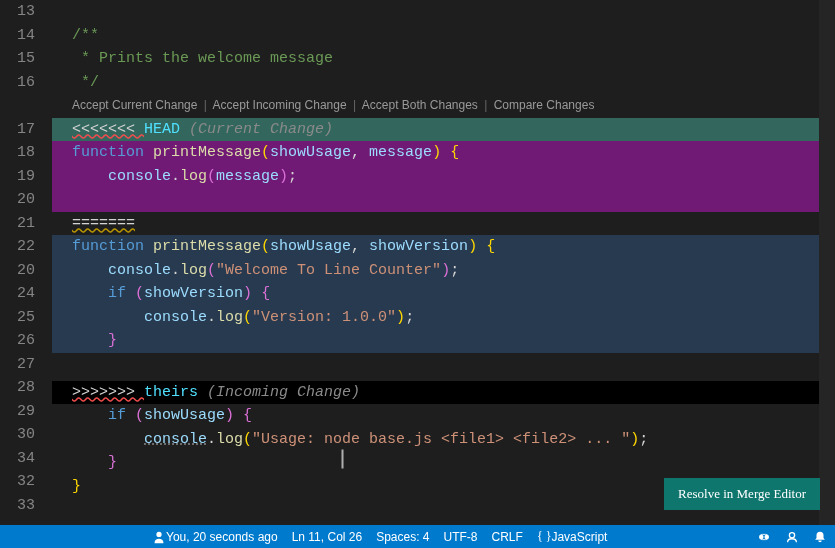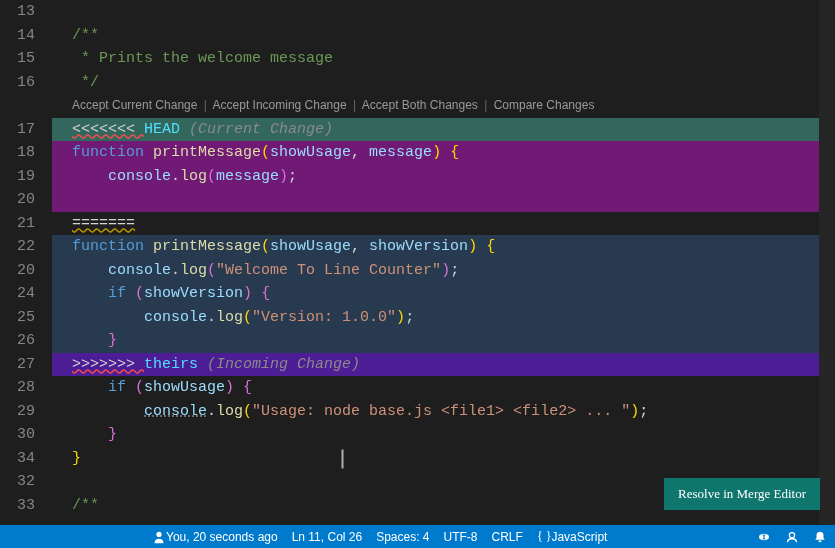--- a/index.html
+++ b/index.html
@@ -44,21 +44,21 @@
     font-family: "Segoe UI", Arial, sans-serif;
   }
   .codelens .cl-link { cursor: pointer; }
   .codelens .sep { color: #666; margin: 0 3px; }
   .current-bg { background: #701a75; }
   .incoming-bg { background: #283a4f; }
   .marker-head { background: #33675e; }
   .marker-mid { background: #1e1e1e; }
   .marker-mid .equals { text-decoration: underline; text-decoration-color: #b89500; text-decoration-style: wavy; }
   .wavy-red { text-decoration: underline; text-decoration-color: #f14c4c; text-decoration-style: wavy; }
-  .marker-tail { background: #4c1d95; }
+  .marker-tail { background: #000000; margin-top: 28px; }
   .annot { color: #8a8a8a; font-style: italic; }
   
   .c-green { color: #6a9955; }
   .c-blue { color: #569cd6; }
   .c-yellow { color: #dcdcaa; }
   .c-lb { color: #9cdcfe; }
   .c-br { color: #ffd700; }
   .c-br-p { color: #da70d6; }
   .c-str { color: #ce9178; }
   .c-punc { color: #d4d4d4; }

